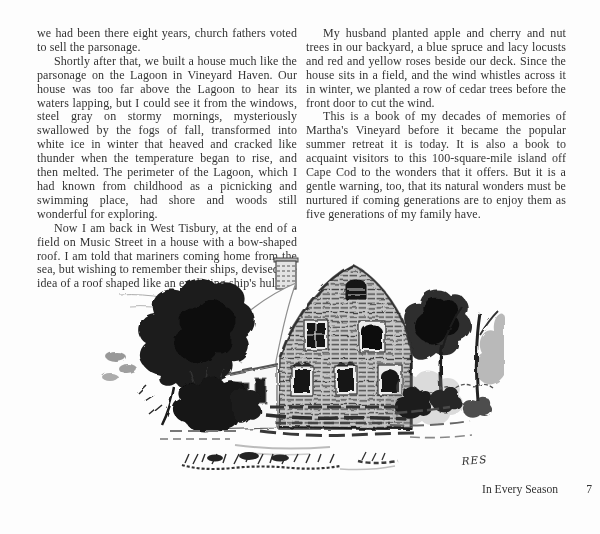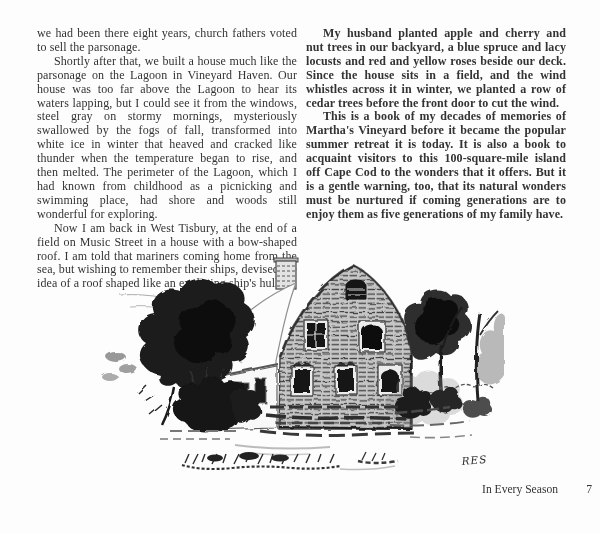--- a/index.html
+++ b/index.html
@@ -7,21 +7,21 @@
     position:relative;width:600px;height:534px;background:#fdfdfd;
     font-family:"Liberation Serif","DejaVu Serif",serif;color:#333;
     overflow:hidden;
   }
   .col{
     position:absolute;top:27px;width:260px;
     font-size:12px;line-height:13.9px;text-align:justify;
     letter-spacing:.1px;hyphens:none;
   }
   .col-left{left:37px;}
-  .col-right{left:306px;width:260px;font-weight:bold;}
+  .col-right{left:306px;width:260px;}
   .col p{margin:0;}
   .col p.indent{text-indent:17px;}
   .illustration{position:absolute;left:90px;top:255px;width:420px;height:240px;}
   .footer{
     position:absolute;top:483px;left:0;width:100%;height:16px;
     font-size:11.6px;color:#333;padding-left:30px;
   }
   .running-title{position:absolute;right:72px;top:0;}
   .page-num{position:absolute;right:38px;top:0;}
 </style>

